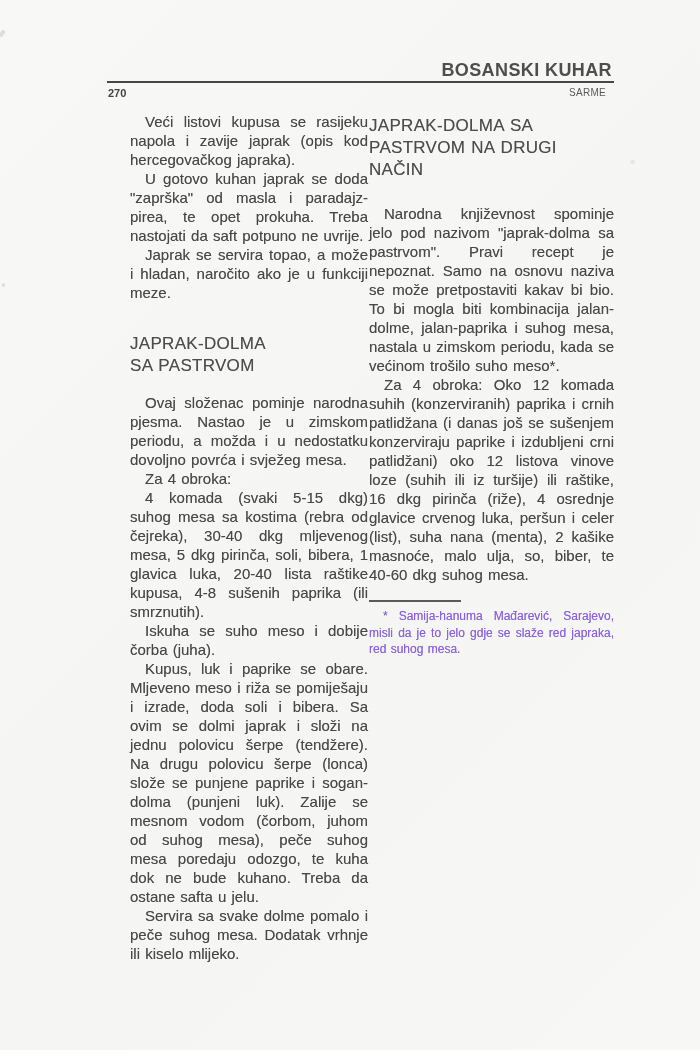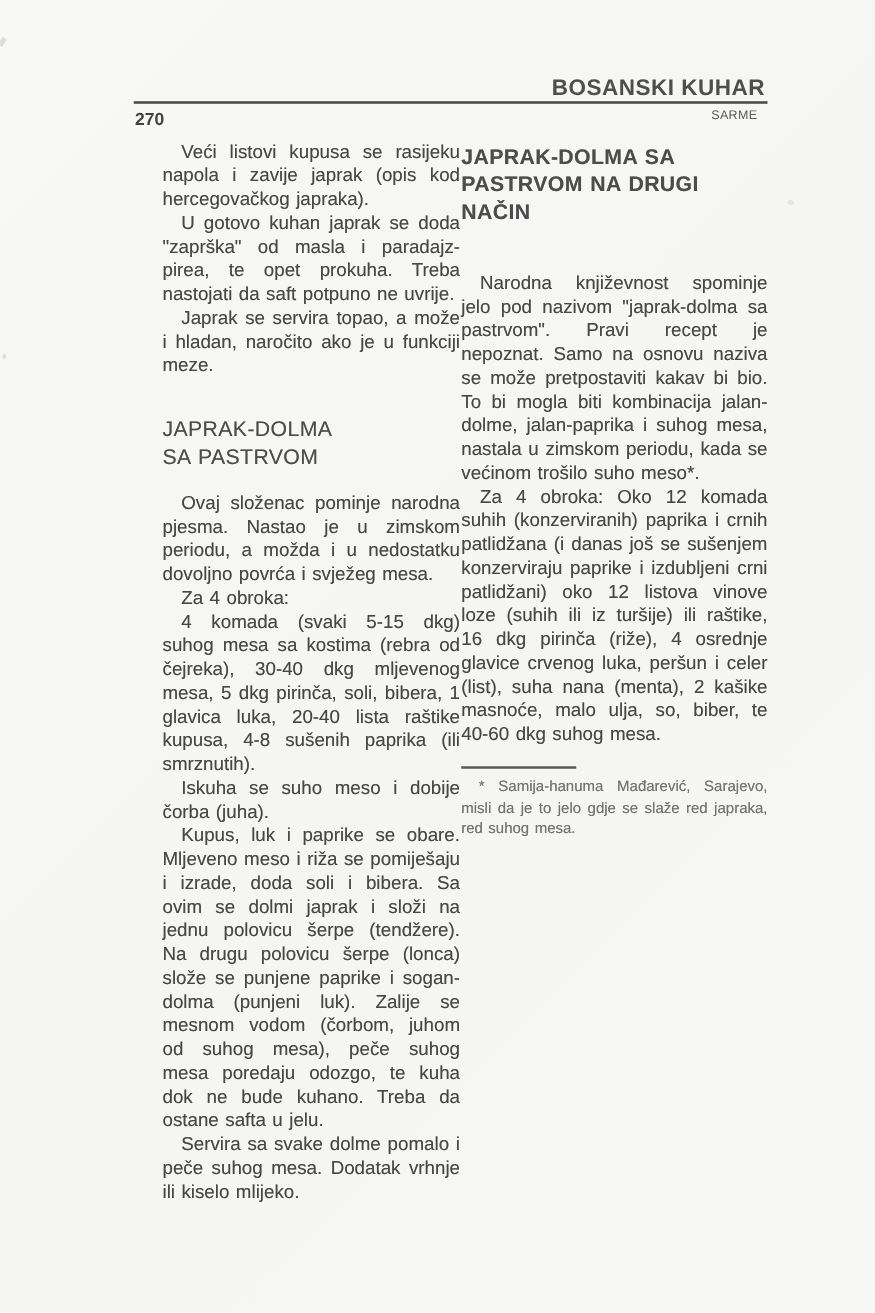--- a/index.html
+++ b/index.html
@@ -17,21 +17,21 @@
   .running-title {
     position: absolute; top: 60px; right: 88px;
     font-size: 18px; font-weight: bold; letter-spacing: 0.4px; color: #4e4e4e;
   }
   .header-rule {
     position: absolute; top: 81px; left: 107px; width: 507px;
     border-top: 2px solid #474747; height: 0;
   }
   .page-number {
     position: absolute; top: 87px; left: 108px;
-    font-size: 14px; font-weight: bold; color: #424242;
+    font-size: 11px; font-weight: bold; color: #424242;
   }
   .section-label {
     position: absolute; top: 87px; right: 94px;
     font-size: 10px; color: #5a5a5a; letter-spacing: 0.3px;
   }
 
   
   .col {
     position: absolute;
     font-size: 15px; line-height: 19px;
@@ -45,33 +45,33 @@
   .col p { margin: 0; text-indent: 15px; }
 
   .recipe-title {
     font-size: 17px; line-height: 22px;
     letter-spacing: 0.3px;
     color: #4c4c4c;
     white-space: pre-line;
     text-align: left; text-indent: 0;
   }
   .col-left  .recipe-title { margin: 31px 0 16px 0; }
-  .col-right .recipe-title { margin: 0 0 36px 0; font-weight: bold; }
+  .col-right .recipe-title { margin: 0 0 23px 0; }
 
   
   .footnote { margin-top: 16px; }
   .footnote-rule {
     width: 92px; height: 0;
     border-top: 2px solid #5a5a5a;
     margin: 0 0 6px 0;
   }
   .footnote-text {
     font-size: 12px; line-height: 16.5px;
     text-indent: 14px; text-align: justify;
-    color: #737373;
+    color: #8b5cf6;
   }
 
   
   .artifact { position: absolute; background: #c9c9c4; opacity: 0.55; }
   .artifact-1 { left: 0; top: 30px; width: 4px; height: 7px; transform: rotate(35deg); }
   .artifact-2 { left: 2px; top: 283px; width: 3px; height: 4px; border-radius: 50%; }
   .artifact-3 { left: 630px; top: 160px; width: 5px; height: 4px; border-radius: 50%; opacity: 0.35; }
 </style>
 </head>
 <body>

